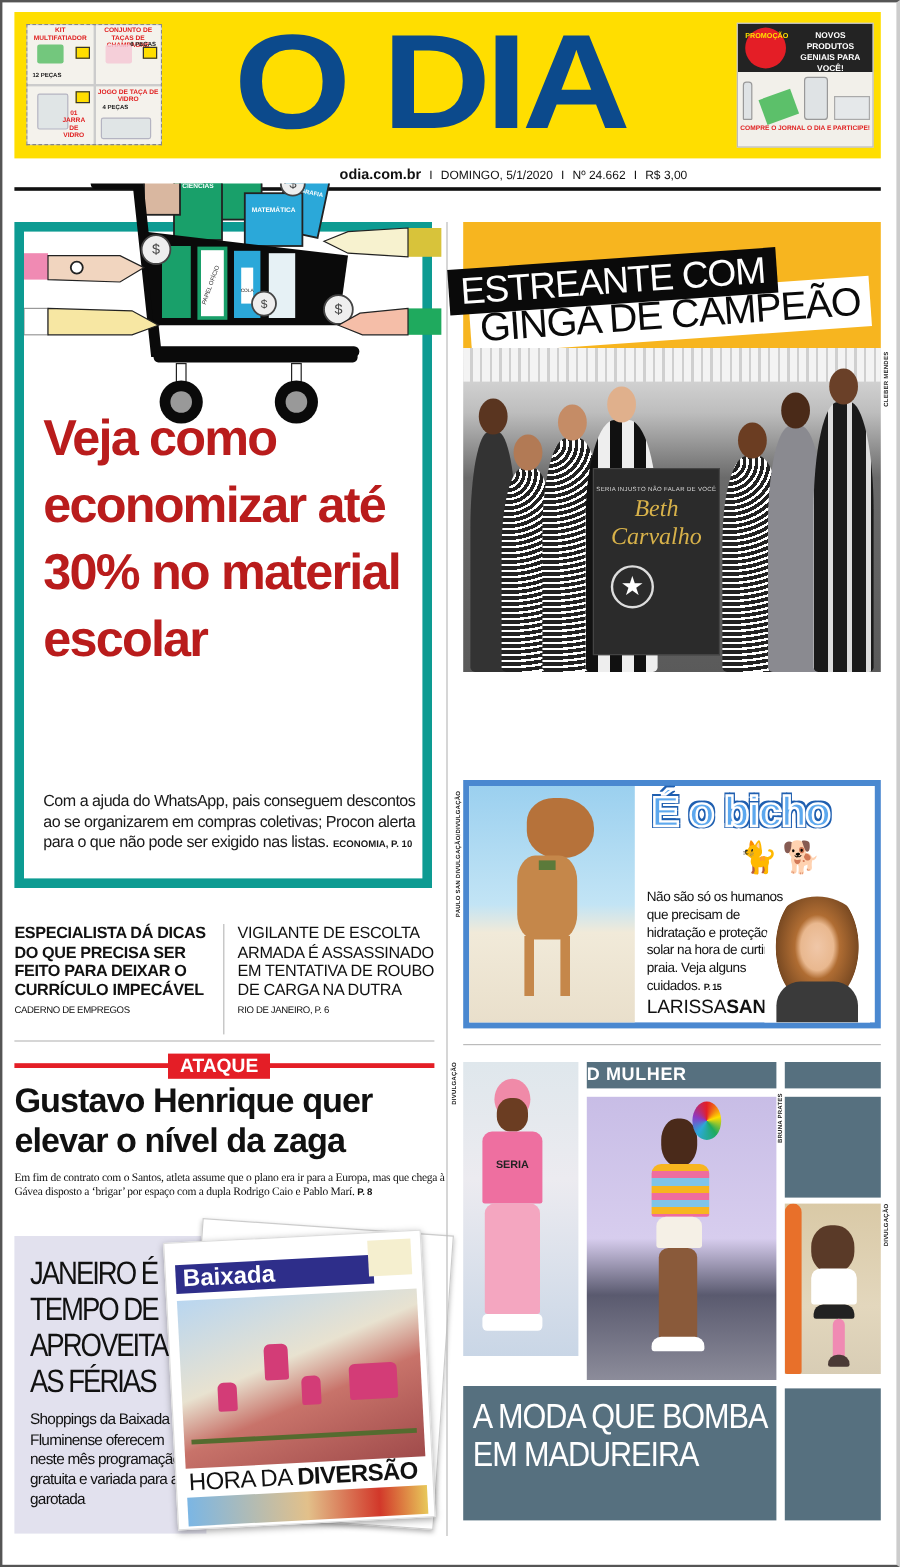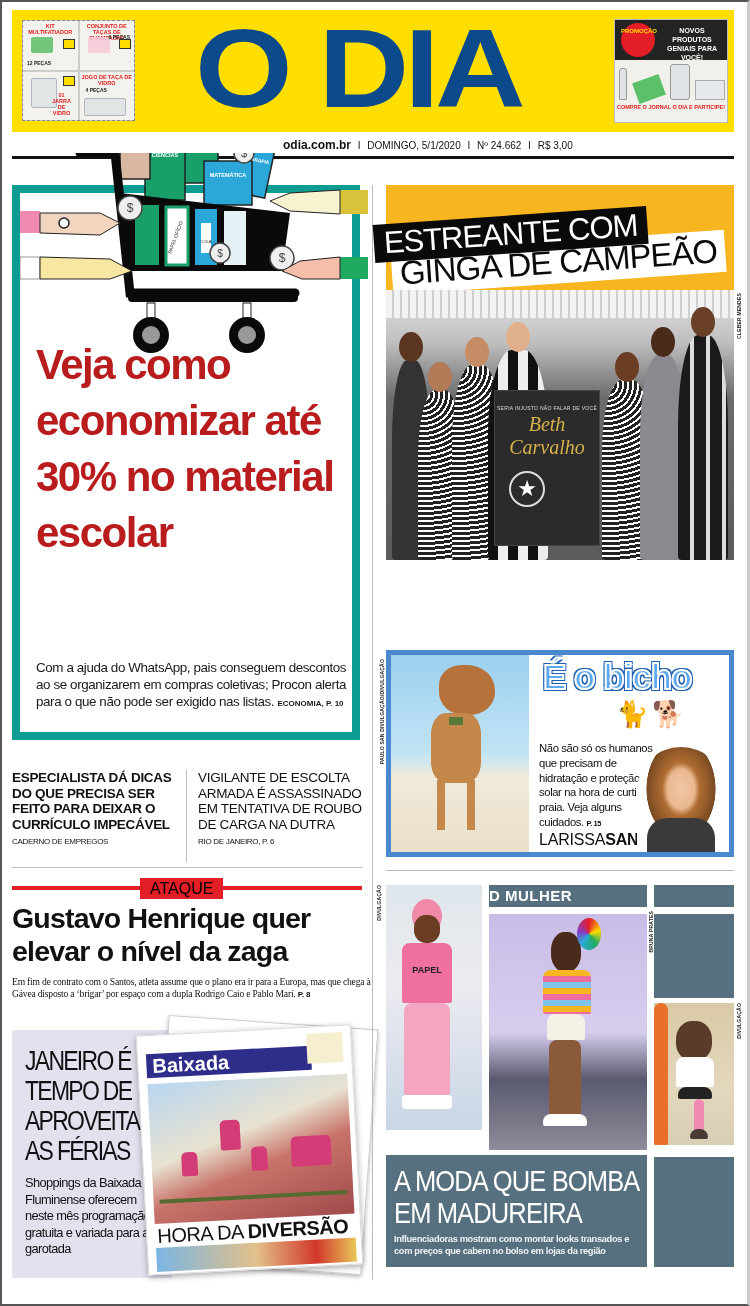--- a/index.html
+++ b/index.html
@@ -43,21 +43,21 @@
   .sec-item .h { font-size: 13.5px; line-height: 15.5px; letter-spacing: -0.3px; }
   .sec-item .k { font-size: 8px; margin-top: 5px; letter-spacing: -0.3px; }
   .sec-left { left: 0; width: 170px; }
   .sec-left .h { font-weight: bold; }
   .sec-divider { position: absolute; left: 174px; top: 0; width: 1px; height: 92px; background: #bbb; }
   .sec-right { left: 186px; width: 164px; }
   .gray-rule { position: absolute; left: 12px; top: 867px; width: 350px; height: 1px; background: #bbb; }
 
   .sport { position: absolute; left: 12px; top: 878px; width: 350px; }
   .sport .bar { position: absolute; left: 0; top: 8px; width: 350px; height: 4px; background: #e41e26; }
-  .sport .tag { position: absolute; left: 128px; top: 0; padding: 0 10px; height: 21px; background: #e41e26; color: #000000; font-weight: normal; font-size: 16px; line-height: 21px; text-align: center; }
+  .sport .tag { position: absolute; left: 128px; top: 0; padding: 0 10px; height: 21px; background: #e41e26; color: #ffffff; font-weight: bold; font-size: 16px; line-height: 21px; text-align: center; }
   .sport .title { position: absolute; left: 0; top: 24px; width: 360px; font-weight: bold; font-size: 28.5px; line-height: 33px; letter-spacing: -0.8px; }
   .sport .dek { position: absolute; left: 0; top: 98px; width: 360px; font-family: "Liberation Serif", serif; font-size: 9.6px; line-height: 12px; letter-spacing: -0.2px; }
   .sport .dek .ref { font-family: "Liberation Sans", sans-serif; font-weight: bold; font-size: 8px; }
 
   .baixada-promo { position: absolute; left: 12px; top: 1030px; width: 160px; height: 248px; background: #e2e1ee; }
   .baixada-promo .title { position: absolute; left: 13px; top: 16px; width: 140px; font-size: 27px; line-height: 30px; letter-spacing: -2px; font-weight: normal; transform: scaleX(0.85); transform-origin: left; white-space: nowrap; }
   .baixada-promo .dek { position: absolute; left: 13px; top: 145px; width: 140px; font-size: 12.8px; line-height: 16.5px; letter-spacing: -0.6px; }
   .mini-paper-back { position: absolute; left: 160px; top: 1022px; width: 210px; height: 246px; background: #fff; border: 1px solid #ccc; transform: rotate(4deg); box-shadow: 0 2px 4px rgba(0,0,0,.3); }
   .mini-paper { position: absolute; left: 142px; top: 1030px; width: 215px; height: 240px; background: #fff; transform: rotate(-3deg); box-shadow: 0 2px 6px rgba(0,0,0,.35); border: 1px solid #ddd; }
   .mini-paper .bar { position: absolute; left: 8px; top: 18px; width: 165px; height: 24px; background: #2e2e8a; }
@@ -346,21 +346,21 @@
     </div>
 </div>
 
 <div class="dm-rule"></div>
 
 <div class="dm">
   <div class="p1">
     <div class="fig" style="left:26px;top:14px;width:30px;height:34px;background:#f08aa8;border-radius:50%"></div>
     <div class="fig" style="left:28px;top:30px;width:26px;height:28px;background:#6b3d22;border-radius:45%"></div>
     <div class="fig" style="left:16px;top:58px;width:50px;height:60px;background:#ee6fa0">
-      <div style="color:#222;font-size:9px;font-weight:bold;text-align:center;padding-top:22px">PAPEL</div>
+      <div style="color:#222;font-size:9px;font-weight:bold;text-align:center;padding-top:22px">SERIA</div>
     </div>
     <div class="fig" style="left:18px;top:118px;width:46px;height:92px;background:#f4a6c0"></div>
     <div class="fig" style="left:16px;top:210px;width:50px;height:14px;background:#fff;border-radius:4px"></div>
   </div>
   <div class="credit-v" style="left:-10px;top:0">DIVULGAÇÃO</div>
   <div class="header">D MULHER</div>
   <div class="p2">
     <div class="fig" style="left:62px;top:18px;width:30px;height:40px;background:#4a2a1a;border-radius:45%"></div>
     <div class="fig" style="left:88px;top:4px;width:24px;height:32px;background:conic-gradient(#e41e26,#ffde00,#1faa5e,#2ba8d9,#8a3ac6,#e41e26);border-radius:50%"></div>
     <div class="fig" style="left:54px;top:56px;width:48px;height:44px;background:repeating-linear-gradient(180deg,#f7b51f 0 6px,#ef6d9e 6px 12px,#7fc4e8 12px 18px)"></div>
@@ -378,16 +378,15 @@
     <div class="fig" style="left:24px;top:84px;width:34px;height:12px;background:#222"></div>
     <div class="fig" style="left:40px;top:96px;width:10px;height:34px;background:#f08ab3"></div>
     <div class="fig" style="left:36px;top:126px;width:18px;height:10px;background:#4a3a36"></div>
   </div>
   <div class="credit-v" style="left:350px;top:118px">DIVULGAÇÃO</div>
   <div class="title-box">
     <div class="t">
       <div>A MODA QUE BOMBA</div>
       <div>EM MADUREIRA</div>
     </div>
-    <div class="d">Influenciadoras mostram como montar looks transados e com preços que cabem no bolso em lojas da região</div>
   </div>
   <div class="block-c"></div>
 </div>
 
 </body></html>

